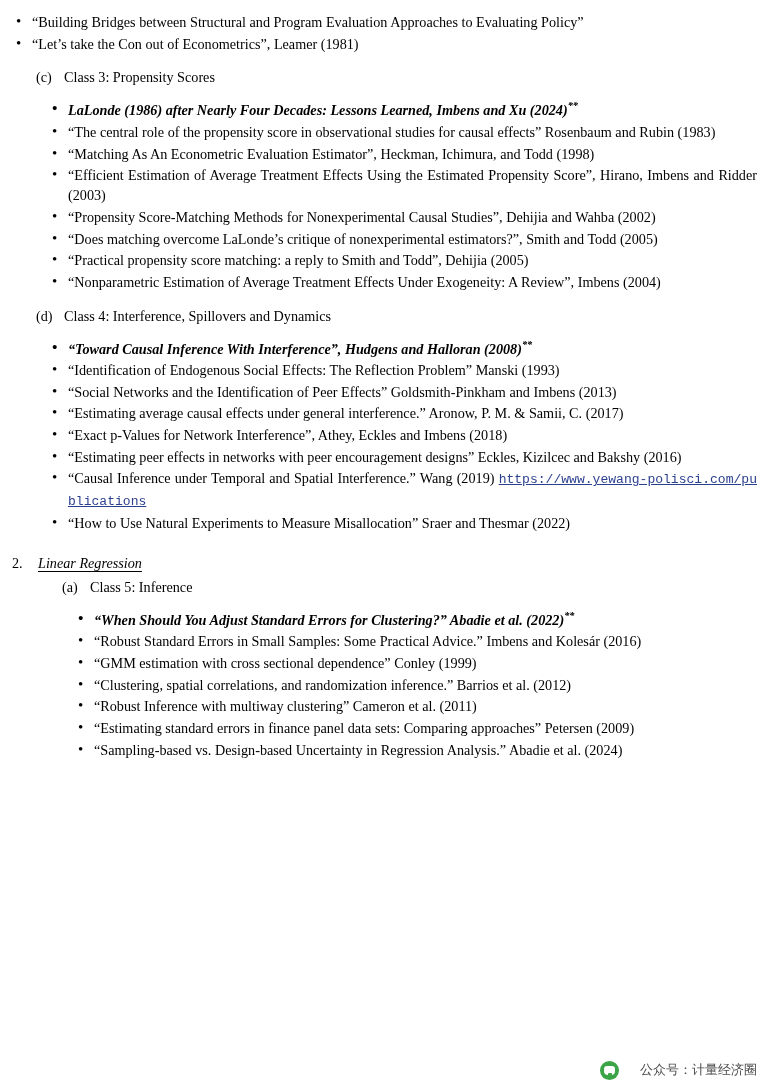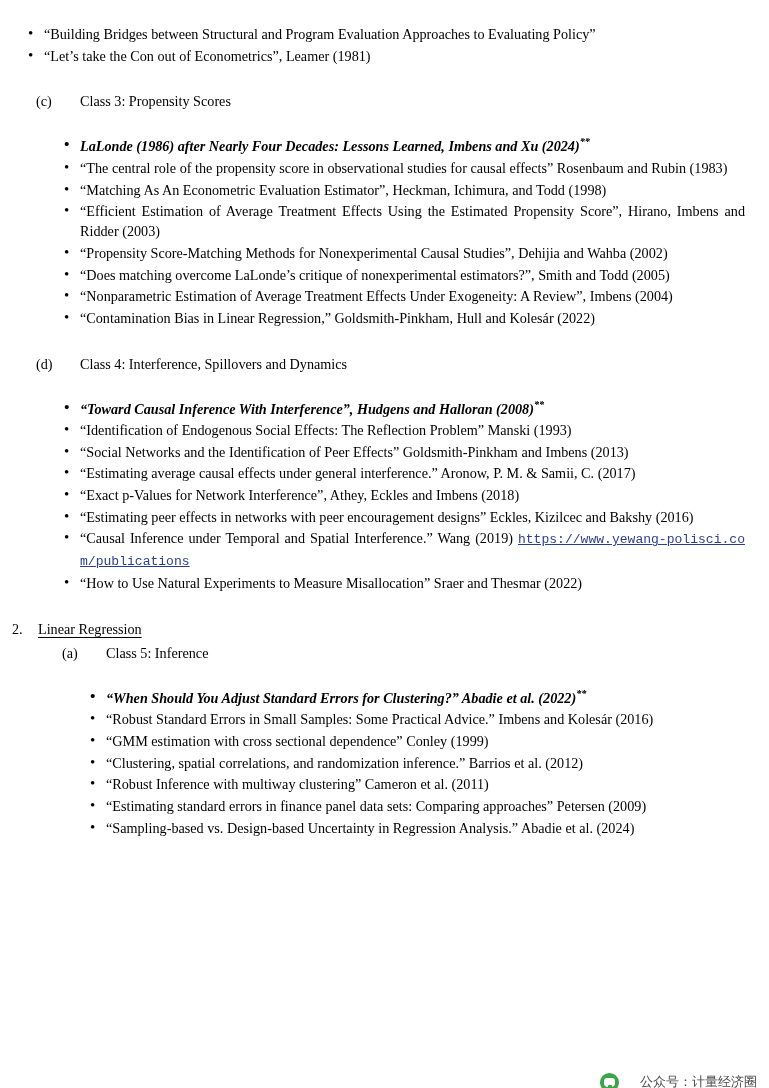--- a/index.html
+++ b/index.html
@@ -21,21 +21,21 @@
     position: relative;
     width: 769px;
     height: 1088px;
     padding: 0;
     box-sizing: border-box;
   }
 
   
   ul.bullets {
     list-style: none;
-    margin: 16px;
+    margin: 4px;
     padding: 8px;
   }
   ul.bullets > li {
     position: relative;
     padding-left: 20px;
     margin: 0 0 1.5px 0;
     text-align: justify;
   }
   ul.bullets > li::before {
     content: "\2022";
@@ -67,21 +67,21 @@
     margin-top: 4px;
   }
   .sub-label {
     position: absolute;
     left: 0;
     top: 0;
     width: 34px;
     text-align: left;
   }
   .sub-title {
-    margin-left: 44px;
+    margin-left: 28px;
   }
   .sub-body {
     margin-left: 44px;
     margin-top: 2px;
   }
 
   
   .num-sec {
     position: relative;
     margin-top: 10px;
@@ -89,20 +89,21 @@
   .num-label {
     position: absolute;
     left: 0;
     top: 0;
     width: 26px;
   }
   .num-title {
     margin-left: 26px;
     text-decoration: underline;
     text-underline-offset: 2.5px;
+    font-style: italic;
   }
   .num-body {
     margin-left: 26px;
   }
 
   
   .top-block {
     margin-left: 70px;
     padding-top: 4px;
   }
@@ -166,22 +167,22 @@
   <div class="sub-sec indent-level-2" style="margin-left:36px;">
     <span class="sub-label">(c)</span>
     <div class="sub-title">Class 3: Propensity Scores</div>
     <ul class="bullets sub-body">
       <li class="bold-entry"><span>LaLonde (1986) after Nearly Four Decades: Lessons Learned, Imbens and Xu (2024)</span><span class="sup">**</span></li>
       <li>“The central role of the propensity score in observational studies for causal effects” Rosenbaum and Rubin (1983)</li>
       <li>“Matching As An Econometric Evaluation Estimator”, Heckman, Ichimura, and Todd (1998)</li>
       <li>“Efficient Estimation of Average Treatment Effects Using the Estimated Propensity Score”, Hirano, Imbens and Ridder (2003)</li>
       <li>“Propensity Score-Matching Methods for Nonexperimental Causal Studies”, Dehijia and Wahba (2002)</li>
       <li>“Does matching overcome LaLonde’s critique of nonexperimental estimators?”, Smith and Todd (2005)</li>
+      <li>“Practical propensity score matching: a reply to Smith and Todd”, Dehijia (2005)</li>
       <li>“Nonparametric Estimation of Average Treatment Effects Under Exogeneity: A Review”, Imbens (2004)</li>
-      <li>“Contamination Bias in Linear Regression,” Goldsmith-Pinkham, Hull and Kolesár (2022)</li>
     </ul>
   </div>
 
   <div class="sub-sec indent-level-2" style="margin-left:36px;">
     <span class="sub-label">(d)</span>
     <div class="sub-title">Class 4: Interference, Spillovers and Dynamics</div>
     <ul class="bullets sub-body">
       <li class="bold-entry"><span>“Toward Causal Inference With Interference”, Hudgens and Halloran (2008)</span><span class="sup">**</span></li>
       <li>“Identification of Endogenous Social Effects: The Reflection Problem” Manski (1993)</li>
       <li>“Social Networks and the Identification of Peer Effects” Goldsmith-Pinkham and Imbens (2013)</li>

